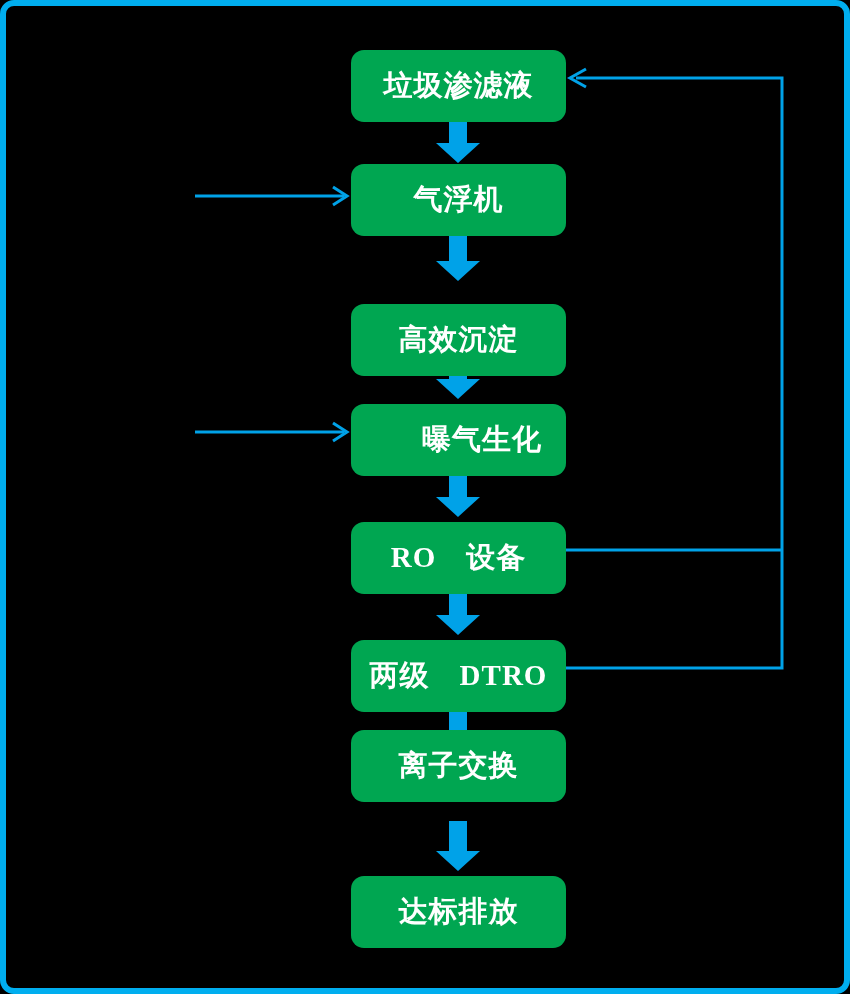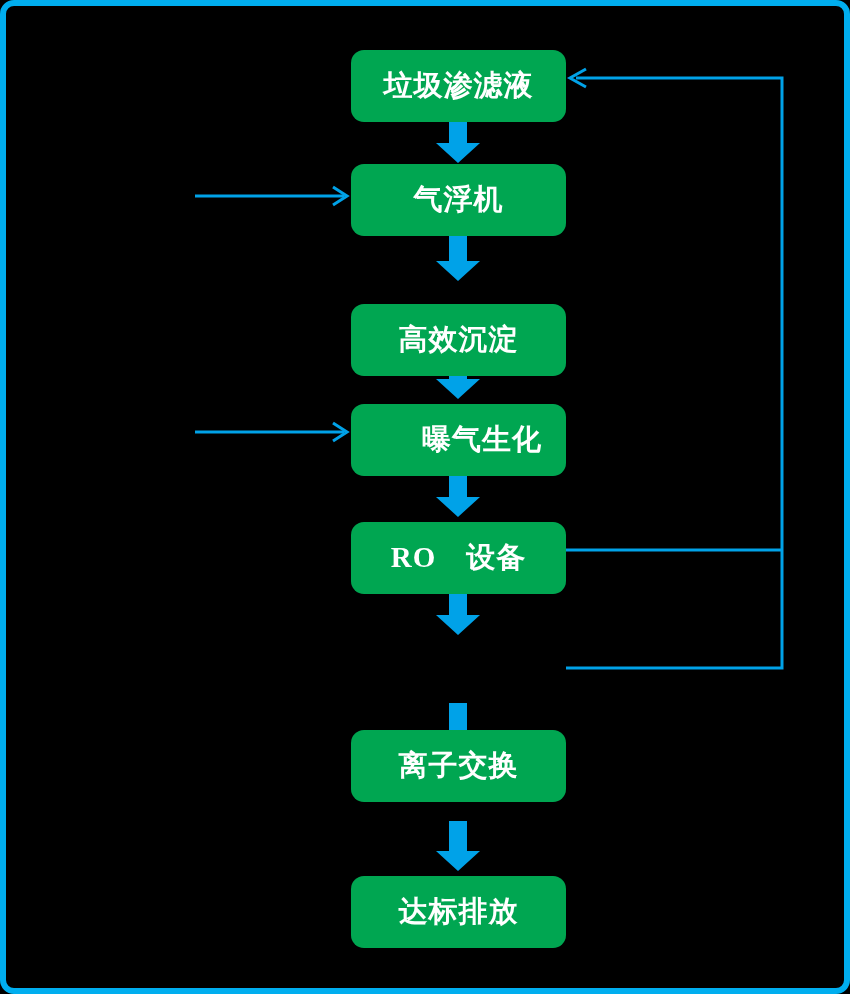--- a/index.html
+++ b/index.html
@@ -96,20 +96,23 @@
   </div>
   <div class="node n3">
     <span>高效沉淀</span>
   </div>
   <div class="node n4">
     <span>曝气生化</span>
   </div>
   <div class="node n5">
     <span>RO　设备</span>
   </div>
+  <div class="node n6">
+    <span>两级　DTRO</span>
+  </div>
   <div class="node n7">
     <span>离子交换</span>
   </div>
   <div class="node n8">
     <span>达标排放</span>
   </div>
 
   <div class="frame"></div>
 </div>
 

